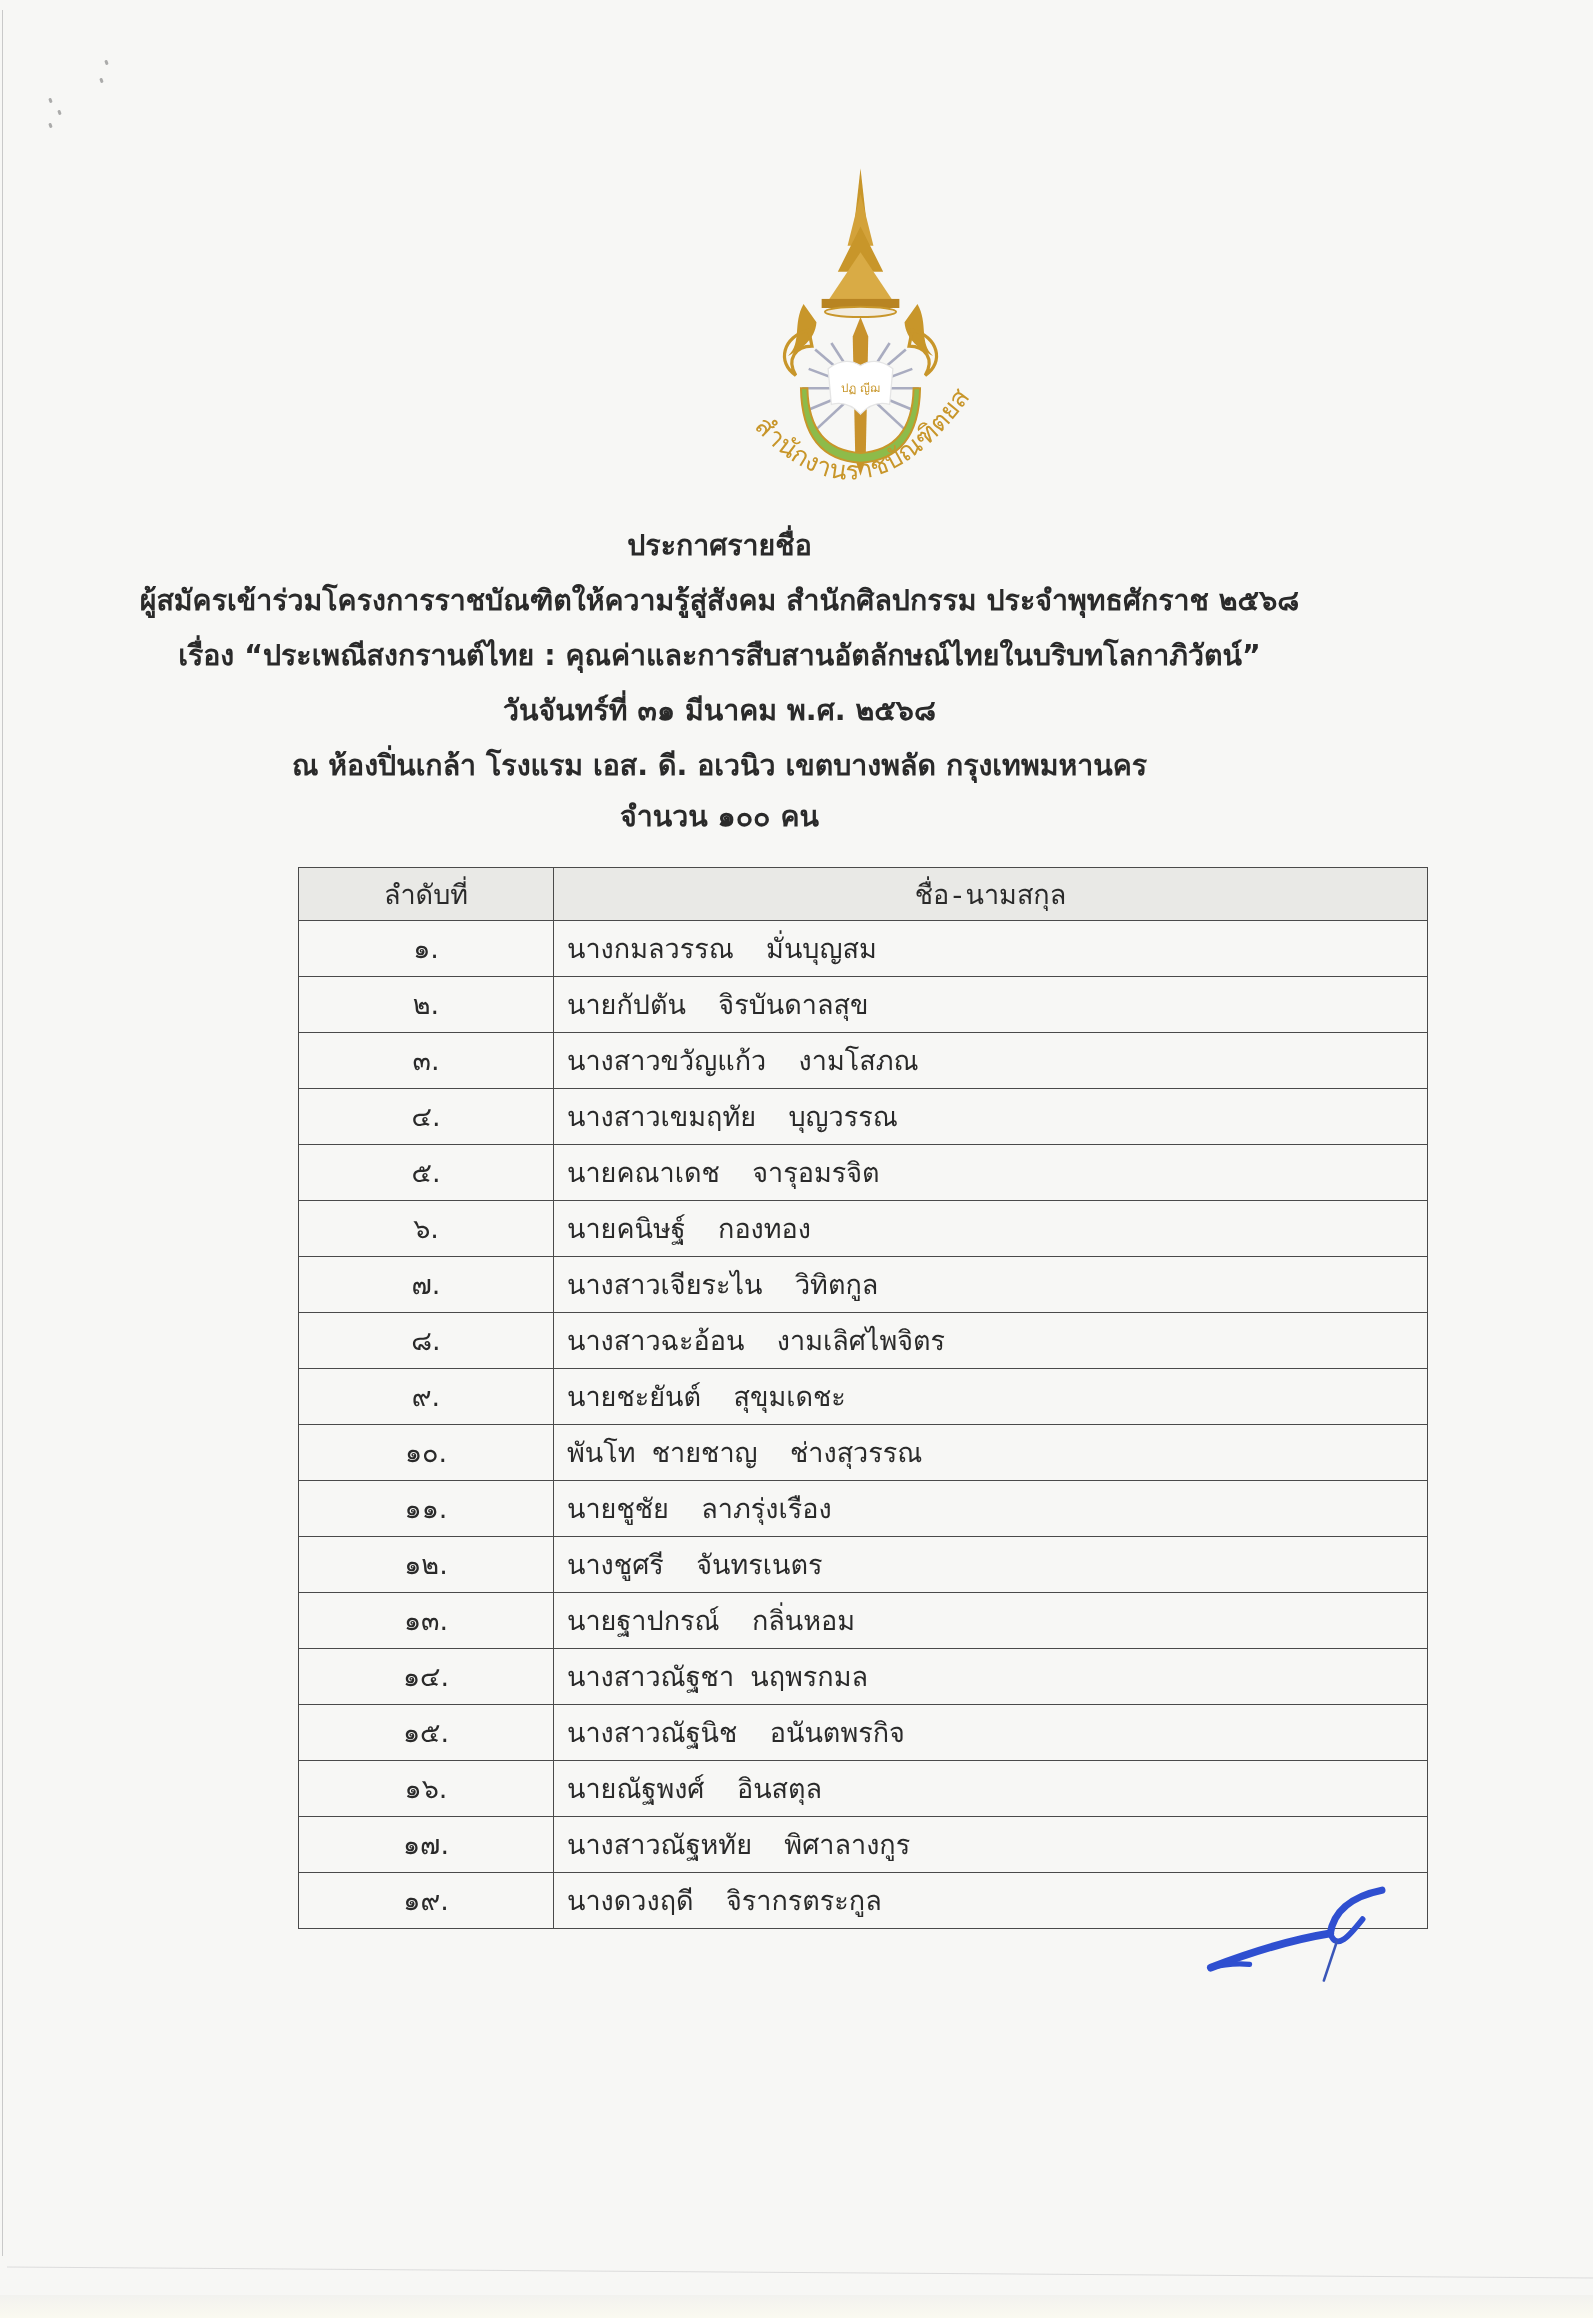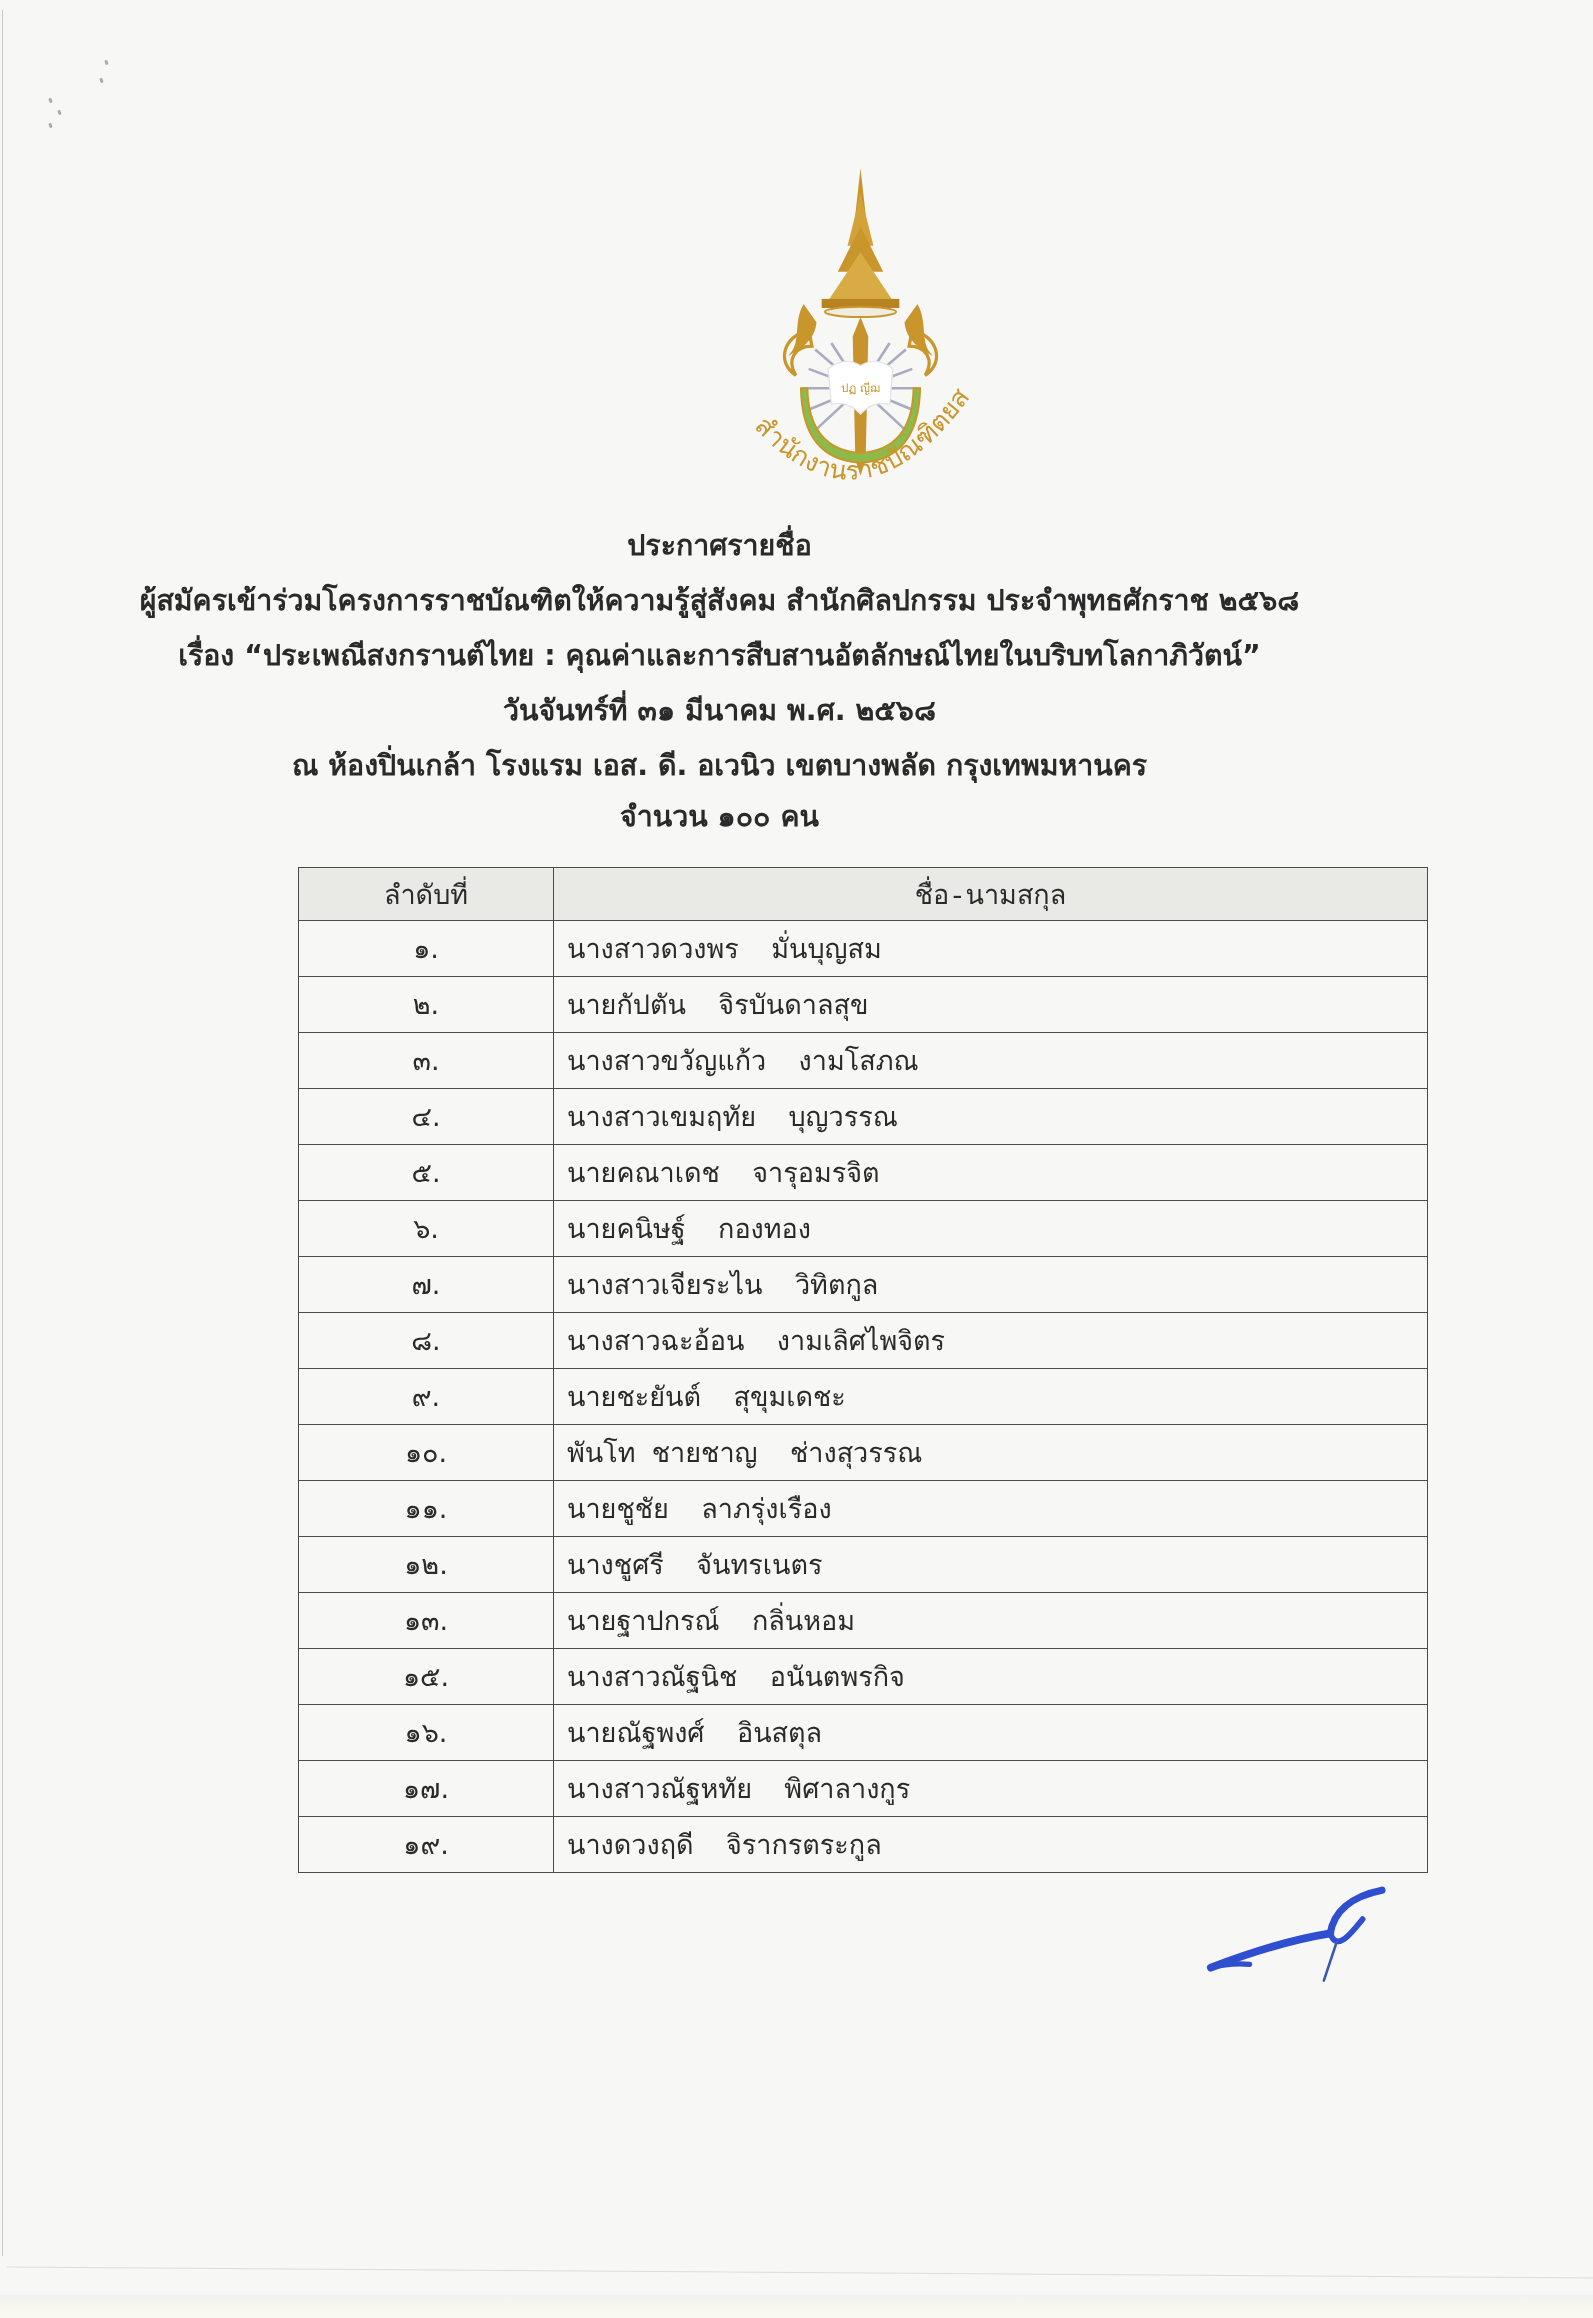--- a/index.html
+++ b/index.html
@@ -127,21 +127,21 @@
 <table class="table">
   <thead>
     <tr>
       <th class="col-no">ลำดับที่</th>
       <th class="col-name">ชื่อ-นามสกุล</th>
     </tr>
   </thead>
   <tbody id="table-body">
       <tr>
         <td class="col-no">๑.</td>
-        <td class="col-name name-cell">นางสาวดวงพร  มั่นบุญสม</td>
+        <td class="col-name name-cell">นางกมลวรรณ  มั่นบุญสม</td>
       </tr>
       <tr>
         <td class="col-no">๒.</td>
         <td class="col-name name-cell">นายกัปตัน  จิรบันดาลสุข</td>
       </tr>
       <tr>
         <td class="col-no">๓.</td>
         <td class="col-name name-cell">นางสาวขวัญแก้ว  งามโสภณ</td>
       </tr>
       <tr>
@@ -176,20 +176,24 @@
         <td class="col-no">๑๑.</td>
         <td class="col-name name-cell">นายชูชัย  ลาภรุ่งเรือง</td>
       </tr>
       <tr>
         <td class="col-no">๑๒.</td>
         <td class="col-name name-cell">นางชูศรี  จันทรเนตร</td>
       </tr>
       <tr>
         <td class="col-no">๑๓.</td>
         <td class="col-name name-cell">นายฐาปกรณ์  กลิ่นหอม</td>
+      </tr>
+      <tr>
+        <td class="col-no">๑๔.</td>
+        <td class="col-name name-cell">นางสาวณัฐชา นฤพรกมล</td>
       </tr>
       <tr>
         <td class="col-no">๑๕.</td>
         <td class="col-name name-cell">นางสาวณัฐนิช  อนันตพรกิจ</td>
       </tr>
       <tr>
         <td class="col-no">๑๖.</td>
         <td class="col-name name-cell">นายณัฐพงศ์  อินสตุล</td>
       </tr>
       <tr>

